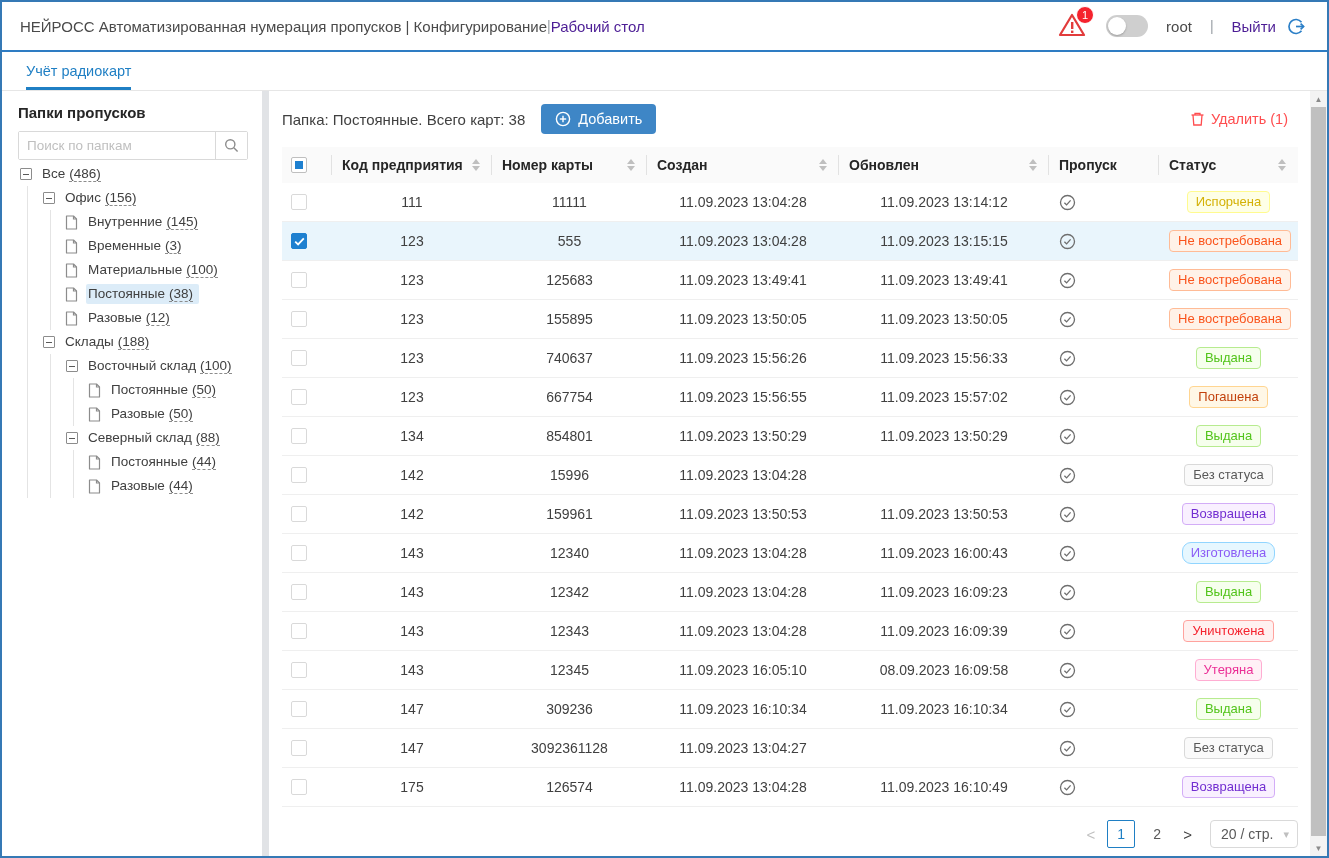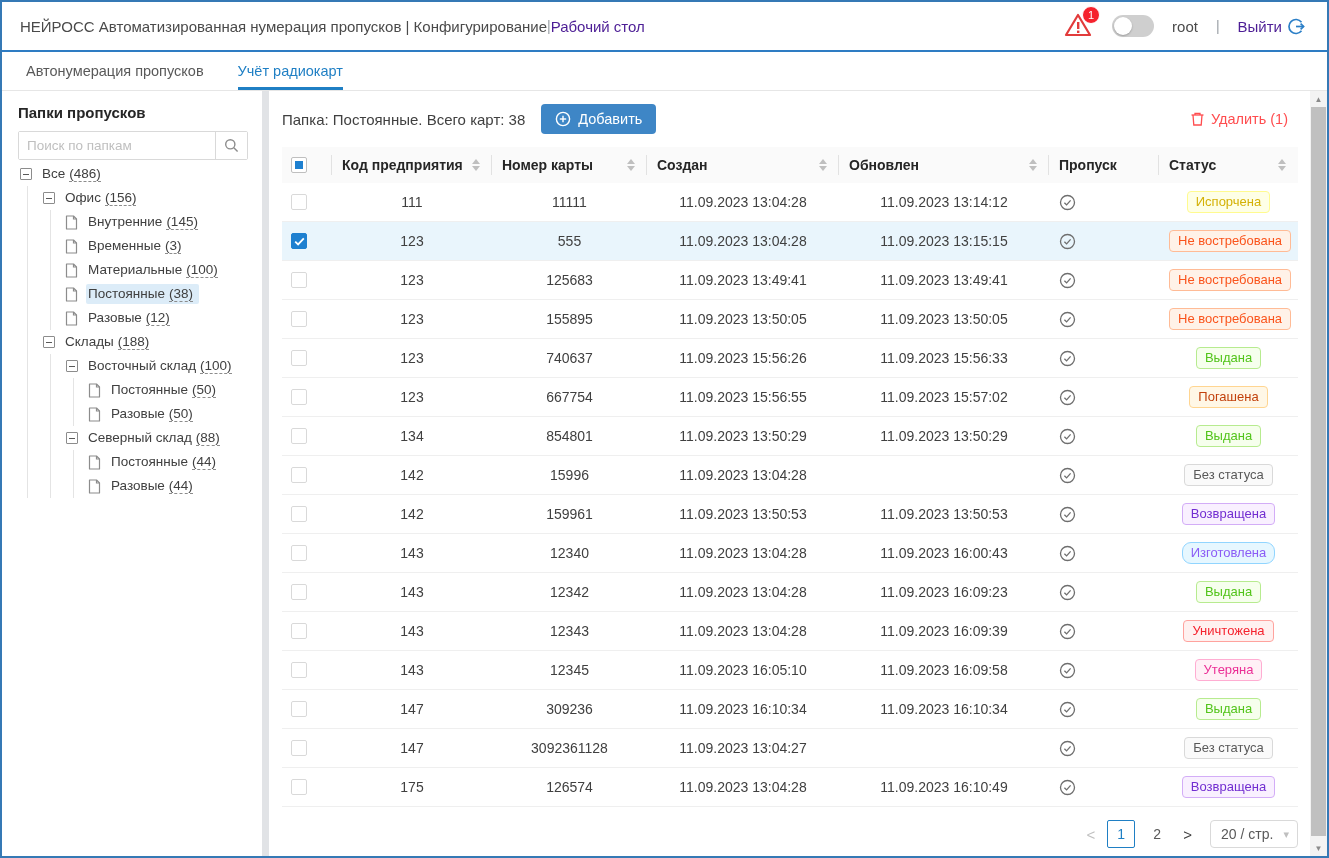--- a/index.html
+++ b/index.html
@@ -17,21 +17,21 @@
   .link { color:#4c1d95; font-size:15px; text-decoration:none; cursor:pointer; }
   .header-right { display:flex; align-items:center; gap:18px; }
   .alert-wrap { position:relative; width:30px; height:28px; cursor:pointer; }
   .alert-badge { position:absolute; top:-6px; right:-6px; min-width:18px; height:18px; border-radius:9px;
                  background:#f5222d; color:#fff; font-size:11px; display:flex; align-items:center;
                  justify-content:center; padding:0 4px; border:1px solid #fff; }
   .toggle { width:42px; height:22px; border-radius:11px; background:#cfcfcf; position:relative; cursor:pointer; }
   .toggle .knob { position:absolute; top:2px; left:2px; width:18px; height:18px; border-radius:50%;
                   background:#fff; box-shadow:0 1px 2px rgba(0,0,0,.25); }
   .username { font-size:15px; color:#4a4a4a; }
-  .logout { display:flex; align-items:flex-end; gap:6px; }
+  .logout { display:flex; align-items:flex-end; gap:12px; }
 
   
   .tab-bar { height:39px; flex:none; display:flex; align-items:stretch; gap:34px; padding:0 0 0 24px;
              border-bottom:1px solid #e6e6e6; background:#fff; }
   .tab { display:flex; align-items:center; font-size:14.5px; color:#595959; cursor:pointer;
          border-bottom:3px solid transparent; padding-top:2px; }
   .tab.active { color:#1f7fc4; border-bottom-color:#1f7fc4; }
 
   
   .body { flex:1; display:flex; position:relative; min-height:0; }
@@ -147,23 +147,20 @@
             <path d="M13.5 4.2 A7 7 0 1 0 13.5 12.8" fill="none" stroke="#2b7fc7" stroke-width="1.7"></path>
             <line x1="8" y1="8.5" x2="15.5" y2="8.5" stroke="#2b7fc7" stroke-width="1.7"></line>
             <path d="M12.6 5.6 L15.6 8.5 L12.6 11.4" fill="none" stroke="#2b7fc7" stroke-width="1.7"></path>
           </svg>
         </span>
       </a>
     </div>
   </header>
 
   <nav class="tab-bar" id="tab-bar">
-  <div class="tab">
-        <span>Автонумерация пропусков</span>
-      </div>
 
   <div class="tab active">
         <span>Учёт радиокарт</span>
       </div>
 </nav>
 
   <div class="body">
 
     <aside class="sidebar">
       <h2 class="sidebar-title">Папки пропусков</h2>
@@ -715,21 +712,21 @@
     </div>
   </div>
 
   <div class="t-row">
     <div class="td td-check">
                 <div class="checkbox"></div>
               </div>
     <div class="td">143</div>
     <div class="td">12345</div>
     <div class="td">11.09.2023 16:05:10</div>
-    <div class="td">11.09.2023 16:09:58</div>
+    <div class="td">08.09.2023 16:09:58</div>
     <div class="td">
       <span>
         <svg width="17" height="17" viewBox="0 0 17 17">
           <circle cx="8.5" cy="8.5" r="7" fill="none" stroke="#6e6e6e" stroke-width="1.3"></circle>
           <path d="M5.4 8.7 L7.6 10.9 L11.6 6.4" fill="none" stroke="#6e6e6e" stroke-width="1.3"></path>
         </svg>
       </span>
     </div>
     <div class="td">
       <span class="badge" style="background: rgb(255, 240, 246); border-color: rgb(255, 173, 210); color: rgb(235, 47, 150);">Утеряна</span>

